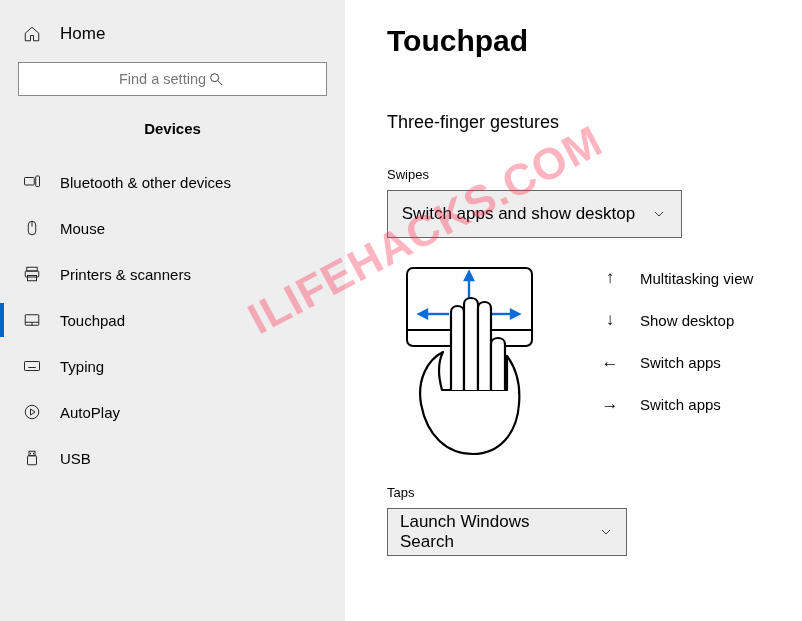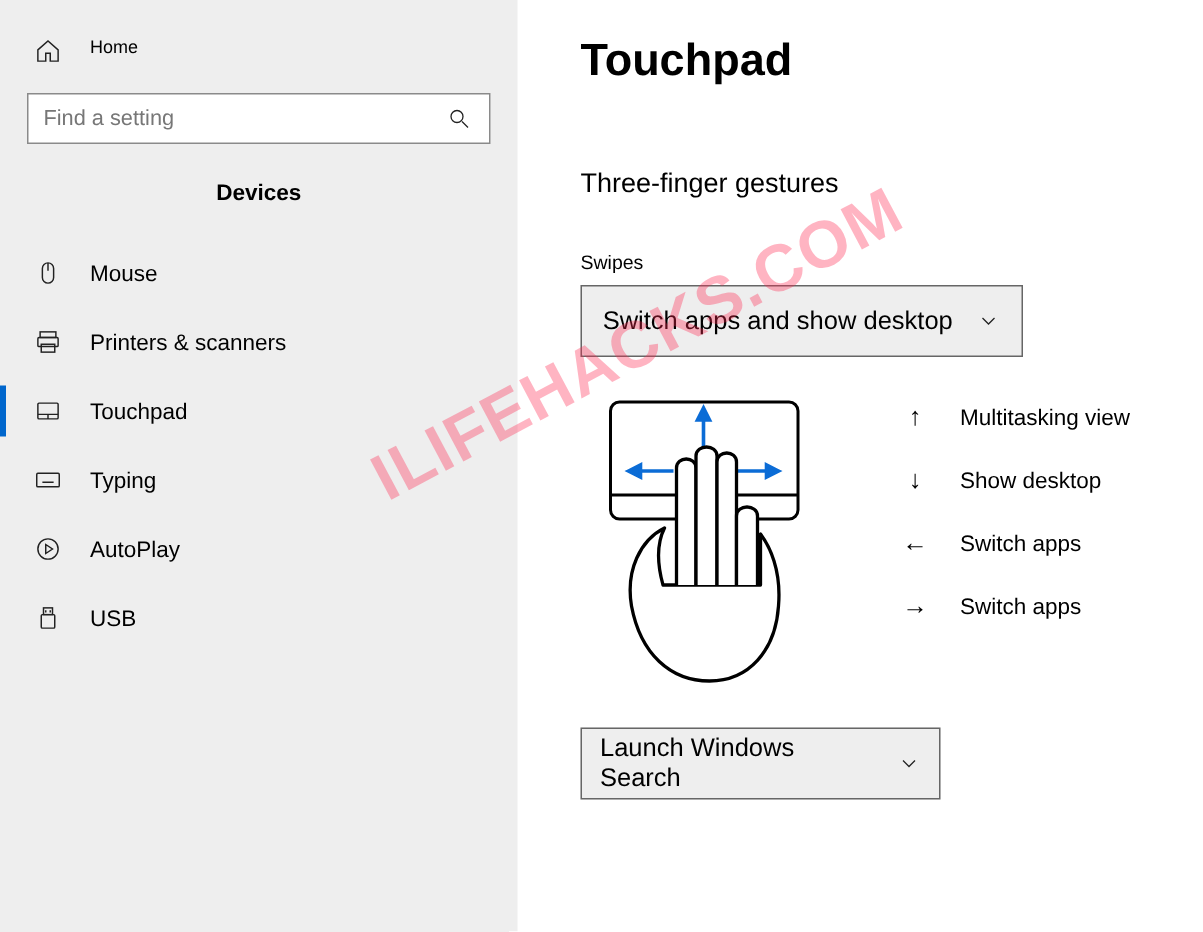--- a/index.html
+++ b/index.html
@@ -16,28 +16,29 @@
   }
   
   .sidebar {
     width: 345px;
     height: 100%;
     background: #eeeeee;
     padding: 18px 18px 0 18px;
   }
   .home-row {
     display: flex;
+    align-items: center;
     gap: 18px;
     padding: 6px 4px 18px 4px;
-    font-size: 12px;
+    font-size: 17px;
   }
   .search-box {
     display: flex;
     align-items: center;
-    justify-content: space-between;
+    justify-content: center;
     border: 1px solid #8a8a8a;
     background: #fff;
     height: 34px;
     padding: 0 10px;
     margin-bottom: 20px;
   }
   .search-box span.ph { color: #777; font-size: 14.5px; }
   .section-title {
     font-weight: 600;
     font-size: 15px;
@@ -158,20 +159,29 @@
     <span class="icon small">
       <svg viewBox="0 0 24 24">
           <circle cx="10" cy="10" r="6"></circle>
           <line x1="15" y1="15" x2="21" y2="21"></line>
         </svg>
     </span>
   </div>
 
   <div class="section-title">Devices</div>
 
+  <div class="nav-item">
+    <span class="icon">
+      <svg viewBox="0 0 24 24">
+          <rect x="2" y="6" width="13" height="10" rx="1"></rect>
+          <rect x="17" y="4" width="5" height="14" rx="1"></rect>
+        </svg>
+    </span>
+    <span>Bluetooth &amp; other devices</span>
+  </div>
 
   <div class="nav-item">
     <span class="icon">
       <svg viewBox="0 0 24 24">
           <rect x="7" y="3" width="10" height="18" rx="5"></rect>
           <line x1="12" y1="3" x2="12" y2="10"></line>
         </svg>
     </span>
     <span>Mouse</span>
   </div>
@@ -298,20 +308,21 @@
         <span class="arrow-ic">←</span>
         <span>Switch apps</span>
       </div>
       <div class="legend-row">
         <span class="arrow-ic">→</span>
         <span>Switch apps</span>
       </div>
     </div>
   </div>
 
+  <div class="field-label">Taps</div>
   <div class="dropdown" style="width:240px">
     <span>Launch Windows Search</span>
     <span class="icon small">
       <svg viewBox="0 0 24 24">
           <polyline points="6 9 12 15 18 9"></polyline>
         </svg>
     </span>
   </div>
 
 </div>

